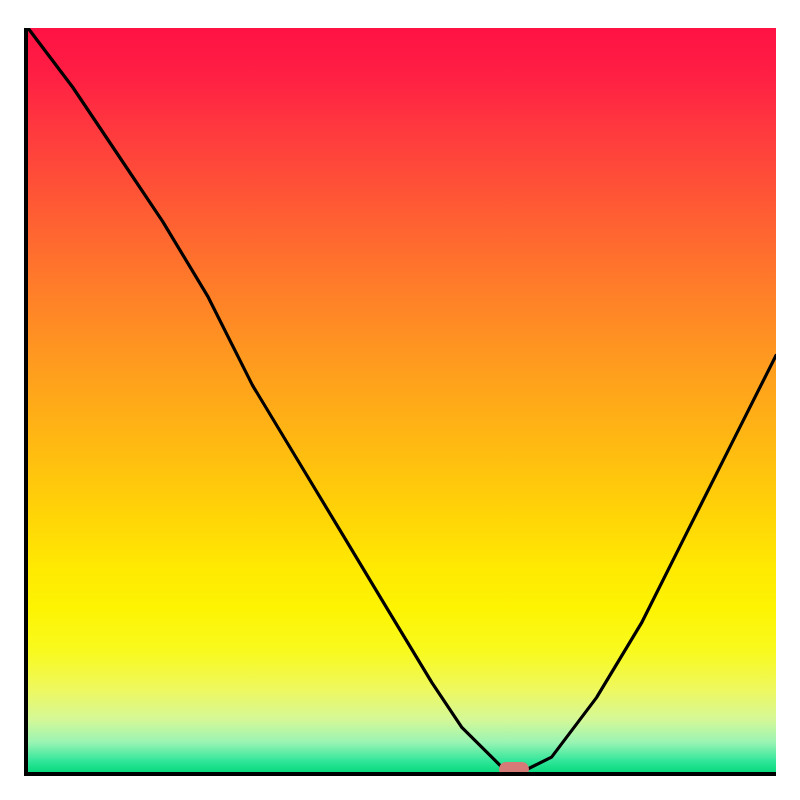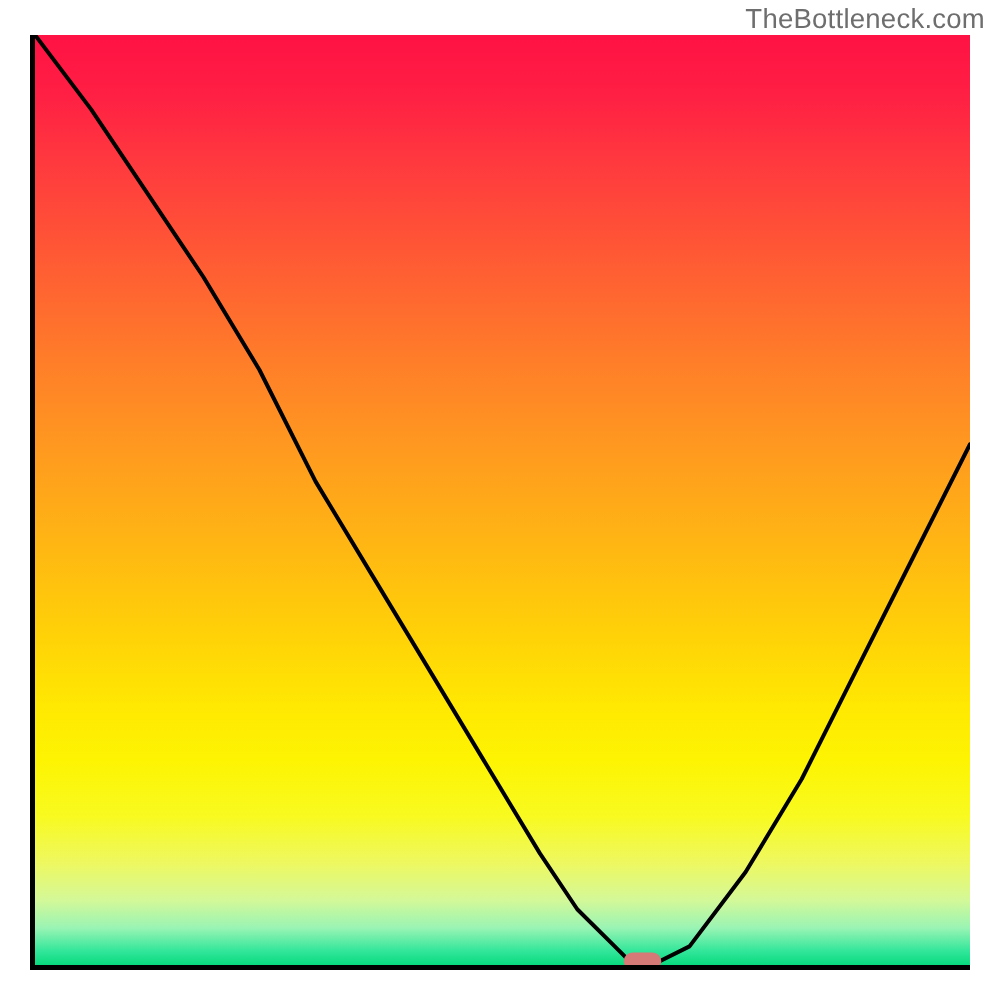--- a/index.html
+++ b/index.html
@@ -82,21 +82,20 @@
     height: 14px;
     border-radius: 7px;
     z-index: 3;
   }
 </style>
 </head>
 <body>
 
 <div class="container">
 
-  <div class="watermark">TheBottleneck.com</div>
 
   <div class="plot-frame">
     <div class="gradient-bg"></div>
 
     <svg class="curve-svg" viewBox="0 0 748 744" preserveAspectRatio="none">
       <path id="curve-path" class="curve-path" d="M0.0 0.0 L44.9 59.5 L89.8 126.5 L134.6 193.4 L179.5 267.8 L224.4 357.1 L269.3 431.5 L314.2 505.9 L359.0 580.3 L403.9 654.7 L433.8 699.4 L463.8 729.1 L478.7 744.0 L493.7 744.0 L523.6 729.1 L568.5 669.6 L613.4 595.2 L658.2 505.9 L703.1 416.6 L748.0 327.4"></path>
     </svg>
 
     <div id="marker" class="marker" style="left: 471.2px; top: 734px; background: rgb(214, 122, 120);"></div>
   </div>

